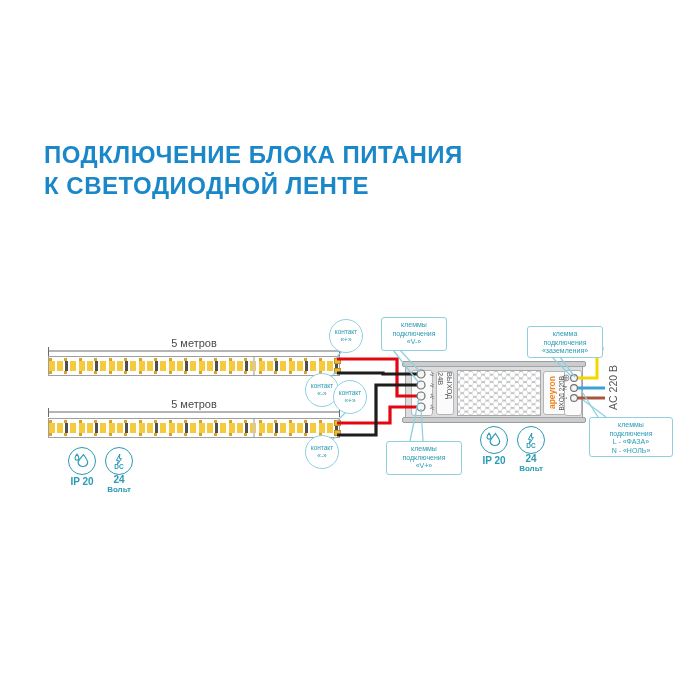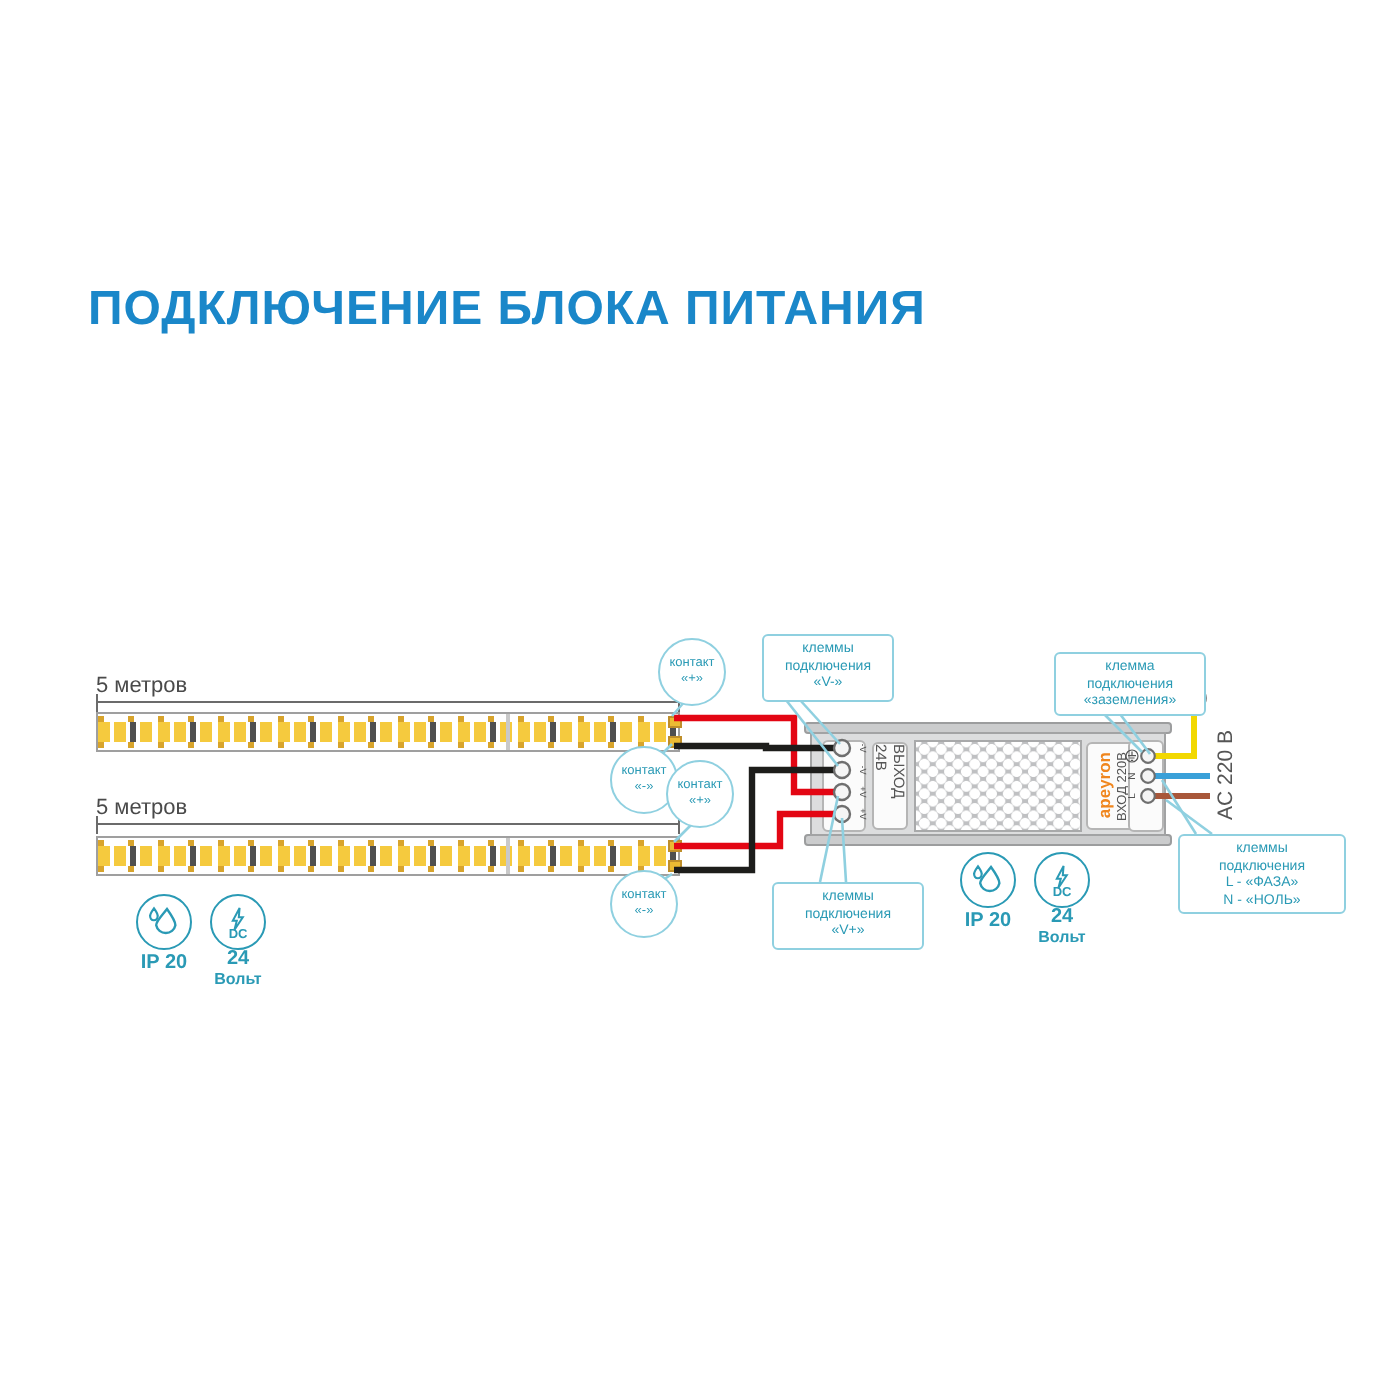--- a/index.html
+++ b/index.html
@@ -18,21 +18,21 @@
              repeating-linear-gradient(90deg, #d8a42c 0 3px, rgba(0,0,0,0) 3px 15px),
              repeating-linear-gradient(90deg, #d8a42c 0 3px, rgba(0,0,0,0) 3px 15px),
              repeating-linear-gradient(90deg, #f5ca3e 0 6px, #ffffff 6px 8px, #f5ca3e 8px 14px, #ffffff 14px 16px, #4f4f4f 16px 19px, #ffffff 19px 21px, #f5ca3e 21px 27px, #ffffff 27px 30px);
            background-size: 100% 3px, 100% 3px, 100% 10px;
            background-position: 0 1px, 0 14px, 0 4px;
            background-repeat: no-repeat; }
   .strip::after { content:""; position:absolute; left:70.5%; top:0; bottom:0; width:2px; background:#c9c9c9; }
   .pad { position:absolute; right:-2px; width:7px; height:6px; background:#ecbb33; border:1px solid #bf8f2a; }
   .pad-top { top:1px; } .pad-bot { bottom:1px; }
 
-  .dim-label { position:absolute; width:292px; text-align:left; font-size:11px; color:#4a4a4a; }
+  .dim-label { position:absolute; width:292px; text-align:center; font-size:11px; color:#4a4a4a; }
 
   
   .bubble { position:absolute; width:34px; height:34px; border-radius:50%; background:#ffffff;
             border:1.4px solid #8fd0e0; color:#2a9ab5; font-size:6.5px; line-height:1.3;
             display:flex; flex-direction:column; align-items:center; justify-content:center;
             text-align:center; z-index:4; }
   .cbox { position:absolute; background:#ffffff; border:1.4px solid #8fd0e0; border-radius:3px;
           color:#2a9ab5; font-size:7px; line-height:1.22; text-align:center;
           white-space:pre-line; z-index:4; padding-top:3px; }
 
@@ -69,20 +69,21 @@
 
   svg.overlay { position:absolute; left:0; top:0; z-index:2; pointer-events:none; }
 </style>
 </head>
 <body>
 
 <div id="canvas">
 
   <div id="title">
     <div>ПОДКЛЮЧЕНИЕ БЛОКА ПИТАНИЯ</div>
+    <div>К СВЕТОДИОДНОЙ ЛЕНТЕ</div>
   </div>
 
   <div class="dim-label" style="left:48px; top:337px;">5 метров</div>
   <div class="dim-label" style="left:48px; top:398px;">5 метров</div>
 
   <div class="strip" style="left:48px; top:356px;">
     <div class="pad pad-top"></div>
     <div class="pad pad-bot"></div>
   </div>
   <div class="strip" style="left:48px; top:418px;">

